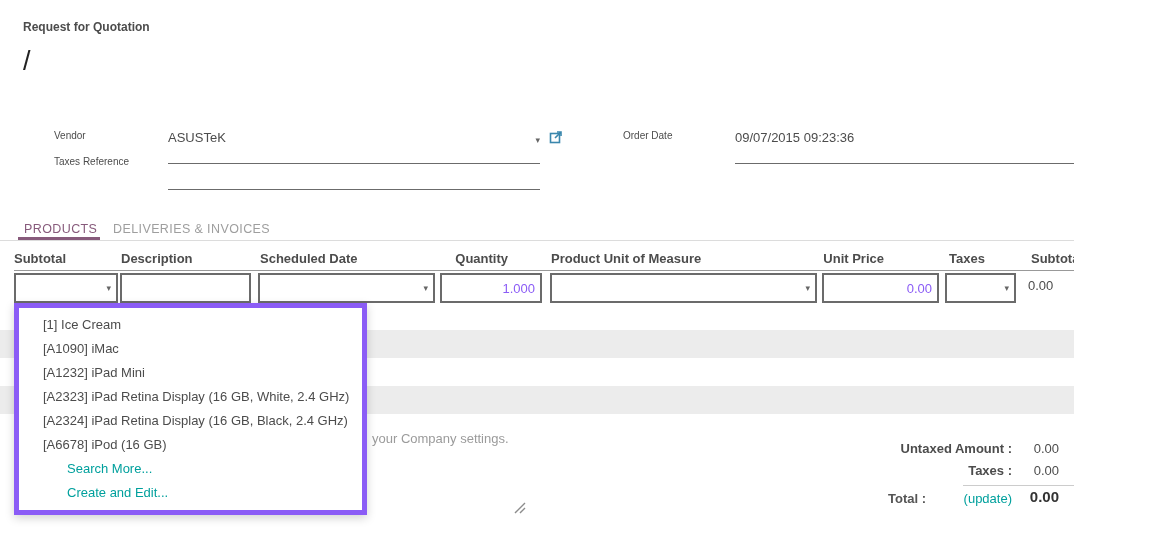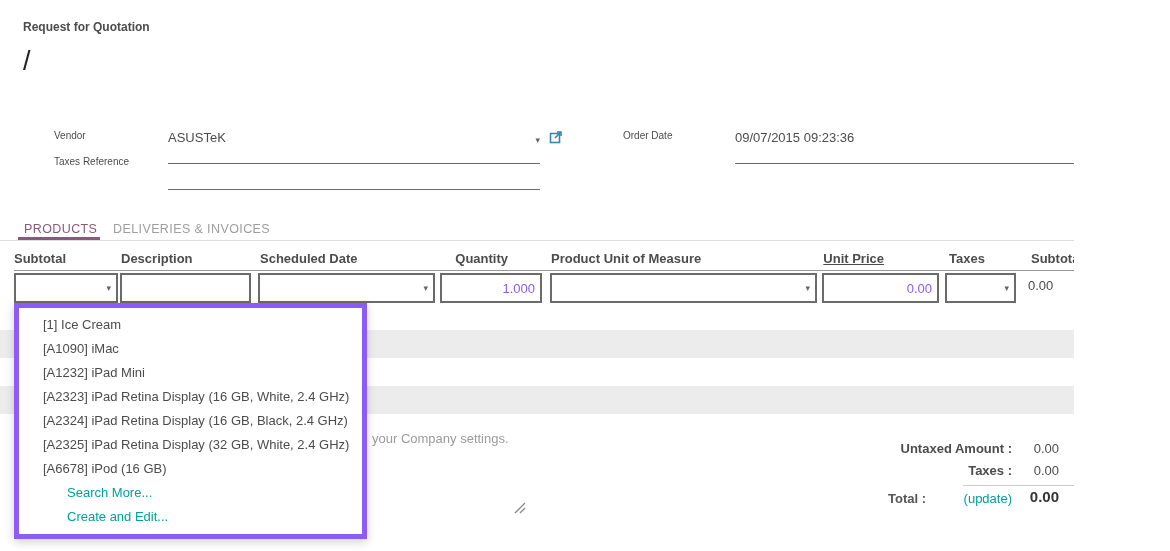--- a/index.html
+++ b/index.html
@@ -83,21 +83,21 @@
   <div class="abs tab active" style="left:24px;top:222px;">PRODUCTS</div>
   <div class="abs tab inactive" style="left:113px;top:222px;">DELIVERIES &amp; INVOICES</div>
   <div class="abs tab-underline" style="left:18px;top:237px;width:82px;"></div>
   <div class="abs tabbar-line" style="left:0;top:240px;width:1170px;"></div>
 
   <div class="abs hdr" style="left:14px;top:251px;">Subtotal</div>
   <div class="abs hdr" style="left:121px;top:251px;">Description</div>
   <div class="abs hdr" style="left:260px;top:251px;">Scheduled Date</div>
   <div class="abs hdr right-anchor" style="left:408px;top:251px;width:100px;">Quantity</div>
   <div class="abs hdr" style="left:551px;top:251px;">Product Unit of Measure</div>
-  <div class="abs hdr right-anchor" style="left:784px;top:251px;width:100px;text-decoration:underline;">Unit Price</div>
+  <div class="abs hdr right-anchor" style="left:784px;top:251px;width:100px;">Unit Price</div>
   <div class="abs hdr" style="left:949px;top:251px;">Taxes</div>
   <div class="abs hdr" style="left:1031px;top:251px;">Subtotal</div>
   <div class="abs hdr-line" style="left:14px;top:270px;width:1156px;"></div>
 
   <div class="abs boxinput" style="left:14px;top:273px;width:104px;">
     <input type="text" value="" style="">
     <span class="caret">▾</span>
   </div>
   <div class="abs boxinput" style="left:120px;top:273px;width:131px;">
     <input type="text" value="" style="">
@@ -135,21 +135,20 @@
   <div class="abs total-label right-anchor" style="right:148px;top:491px;">Total :</div>
   <div class="abs update-link right-anchor" style="right:62px;top:491px;">(update)</div>
   <div class="abs total-value right-anchor" style="right:15px;top:488px;">0.00</div>
 
   <div class="abs dropdown" style="left:14px;top:303px;width:353px;">
     <div class="dd-item">[1] Ice Cream</div>
     <div class="dd-item">[A1090] iMac</div>
     <div class="dd-item">[A1232] iPad Mini</div>
     <div class="dd-item">[A2323] iPad Retina Display (16 GB, White, 2.4 GHz)</div>
     <div class="dd-item">[A2324] iPad Retina Display (16 GB, Black, 2.4 GHz)</div>
-    <div class="dd-item">[A2325] iPad Retina Display (32 GB, White, 2.4 GHz)</div>
     <div class="dd-item">[A6678] iPod (16 GB)</div>
     <div class="dd-item dd-action">Search More...</div>
     <div class="dd-item dd-action">Create and Edit...</div>
   </div>
 
   <svg class="abs" style="left:512px;top:500px;" width="14" height="14" viewBox="0 0 14 14">
     <path d="M3 13 L13 3 M8 13 L13 8" fill="none" stroke="#8c8c8c" stroke-width="1.4"></path>
   </svg>
 
 </div>

